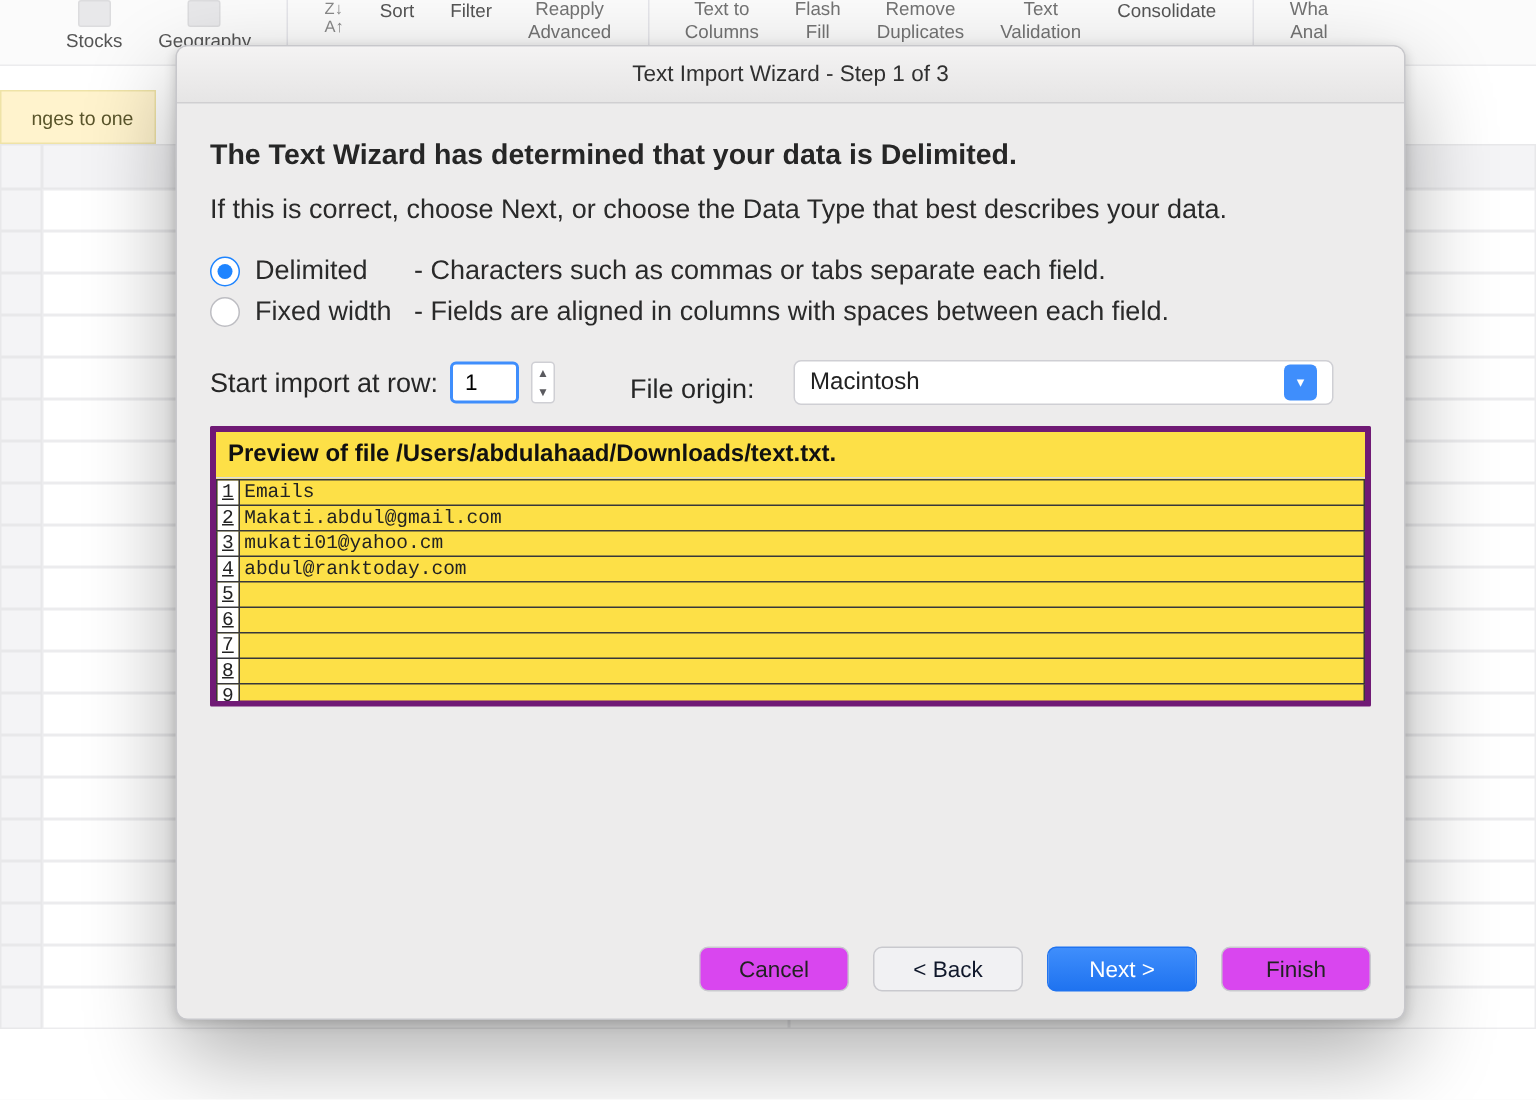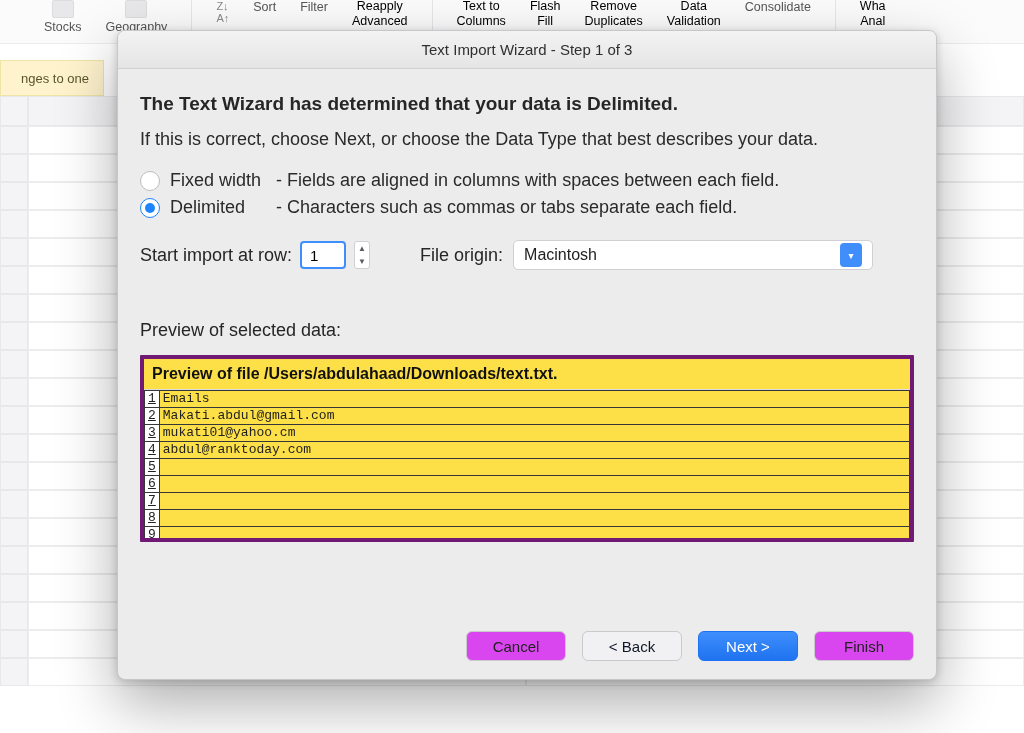--- a/index.html
+++ b/index.html
@@ -5,21 +5,21 @@
   * { box-sizing: border-box; }
   html, body { margin:0; padding:0; font-family: -apple-system, "Helvetica Neue", Arial, sans-serif; background:#fff; }
   .stage { position:relative; width:1024px; height:733px; overflow:hidden; background:#fff; }
 
   
   .ribbon { position:absolute; left:0; right:0; top:0; height:44px; background:#fbfbfb; border-bottom:1px solid #ececee; display:flex; align-items:flex-start; gap:24px; padding-left:44px; color:#333; font-size:12.5px; }
   .ribbon .grp { display:flex; flex-direction:column; align-items:center; gap:2px; color:#555; }
   .ribbon .grp .ico { width:22px; height:18px; background:#e8e8ea; border:1px solid #dcdcde; border-radius:2px; }
   .ribbon .sep { width:1px; height:40px; background:#e5e5ea; }
   .ribbon .item { display:flex; flex-direction:column; align-items:center; gap:2px; color:#555; }
-  .ribbon .two { line-height:1.05; text-align:center; color:#000000; }
+  .ribbon .two { line-height:1.05; text-align:center; color:#737373; }
 
   .notice { position:absolute; left:0; top:60px; height:36px; width:104px; background:#fff3cd; border:1px solid #efe3a7; display:flex; align-items:center; padding-left:6px; font-size:13px; color:#5a552b; white-space:nowrap; overflow:hidden;justify-content:center; }
 
   
   .sheet { position:absolute; left:0; right:0; top:96px; bottom:0; background:#fff; }
   .colhdr { display:grid; grid-template-columns: 28px repeat(2, 498px); height:30px; }
   .colhdr .cell { border:1px solid #e8e8ea; background:#f4f4f6; font-size:13px; color:#555; display:flex; align-items:center; justify-content:center; }
   .rows { }
   .rows .r { display:grid; grid-template-columns: 28px repeat(2, 498px); height:28px; }
   .rows .r .c { border:1px solid #ececee; }
@@ -40,21 +40,21 @@
   .rlabel { min-width:96px; }
   .rdesc { color:#2a2a2a; }
 
   .rowcontrols { display:flex; align-items:center; gap:50px; margin-top:8px; font-size:18px; }
   .spinwrap { display:flex; align-items:center; gap:8px;justify-content:flex-end; }
   .numbox { width:46px; height:28px; border:2px solid #3f8efc; border-radius:4px; background:#fff; display:flex; align-items:center; padding:0 6px; font-size:15px; color:#1a1a1a; }
   .numbox input { border:none; outline:none; width:100%; font-size:15px; background:transparent; }
   .spinner { width:16px; height:28px; display:flex; flex-direction:column; border:1px solid #cfcfd4; border-radius:3px; overflow:hidden; background:#fff; }
   .spinner .up,.spinner .dn { flex:1; display:flex; align-items:center; justify-content:center; font-size:8px; color:#5a5a5f; cursor:pointer; }
 
-  .selwrap { display:flex; align-items:center; gap:10px; }
+  .selwrap { display:flex; align-items:flex-end; gap:26px; }
   .select { width:360px; height:30px; background:#fff; border:1px solid #cfcfd4; border-radius:5px; display:flex; align-items:center; padding:0 10px; justify-content:space-between; font-size:16px; color:#222; }
   .select .btn { width:22px; height:24px; border-radius:4px; background:#3f8efc; color:#fff; display:flex; align-items:center; justify-content:center; font-size:10px; }
 
   .previewlbl { font-size:18px; margin-top:36px; }
   .previewbox { border:4px solid #701a75; background:#fde047; border-radius:1px; overflow:hidden; }
   .previewhdr { font-weight:700; font-size:16px; padding:6px 8px; border-bottom:1px solid #dcdce0; color:#111; font-family: Helvetica, Arial, sans-serif; }
   .previewbody { height:148px; overflow:auto; }
   table.pv { border-collapse:collapse; width:100%; font-family: "Courier New", monospace; font-size:13px; color:#222; }
   table.pv td { border:1px solid #37373a; padding:0 3px; height:16px; line-height:16px; white-space:nowrap; }
   table.pv td.idx { width:14px; text-align:center; background:#fff; text-decoration:underline; }
@@ -99,21 +99,21 @@
       </div>
     <div class="item two">
         <span>Flash</span>
         <span>Fill</span>
       </div>
     <div class="item two">
         <span>Remove</span>
         <span>Duplicates</span>
       </div>
     <div class="item two">
-        <span>Data</span>
+        <span>Text</span>
         <span>Validation</span>
       </div>
     <div class="item">
         <span>Consolidate</span>
       </div>
     <div class="sep"></div>
     <div class="item two">
         <span>Wha</span>
         <span>Anal</span>
       </div>
@@ -236,28 +236,28 @@
   <div class="dlg">
     <div class="titlebar">
       <span>Text Import Wizard - Step 1 of 3</span>
     </div>
     <div class="content">
       <div class="heading">The Text Wizard has determined that your data is Delimited.</div>
       <div class="sub">If this is correct, choose Next, or choose the Data Type that best describes your data.</div>
 
       <div class="radios">
         <div class="radiorow">
+          <span class="radio checked"></span>
+          <span class="rlabel">Delimited</span>
+          <span class="rdesc">- Characters such as commas or tabs separate each field.</span>
+        </div>
+        <div class="radiorow">
           <span class="radio"></span>
           <span class="rlabel">Fixed width</span>
           <span class="rdesc">- Fields are aligned in columns with spaces between each field.</span>
-        </div>
-        <div class="radiorow">
-          <span class="radio checked"></span>
-          <span class="rlabel">Delimited</span>
-          <span class="rdesc">- Characters such as commas or tabs separate each field.</span>
         </div>
       </div>
 
       <div class="rowcontrols">
         <div class="spinwrap">
           <span>Start import at row:</span>
           <div class="numbox">
             <input type="text" value="1" style="">
           </div>
           <div class="spinner">
@@ -267,21 +267,20 @@
         </div>
         <div class="selwrap">
           <span>File origin:</span>
           <div class="select">
             <span>Macintosh</span>
             <span class="btn">▾</span>
           </div>
         </div>
       </div>
 
-      <div class="previewlbl">Preview of selected data:</div>
       <div class="previewbox">
         <div class="previewhdr">Preview of file /Users/abdulahaad/Downloads/text.txt.</div>
         <div class="previewbody">
           <table class="pv">
             <tbody id="preview-rows">
                 <tr>
                   <td class="idx">1</td>
                   <td class="val">Emails</td>
                 </tr>
                 <tr>

